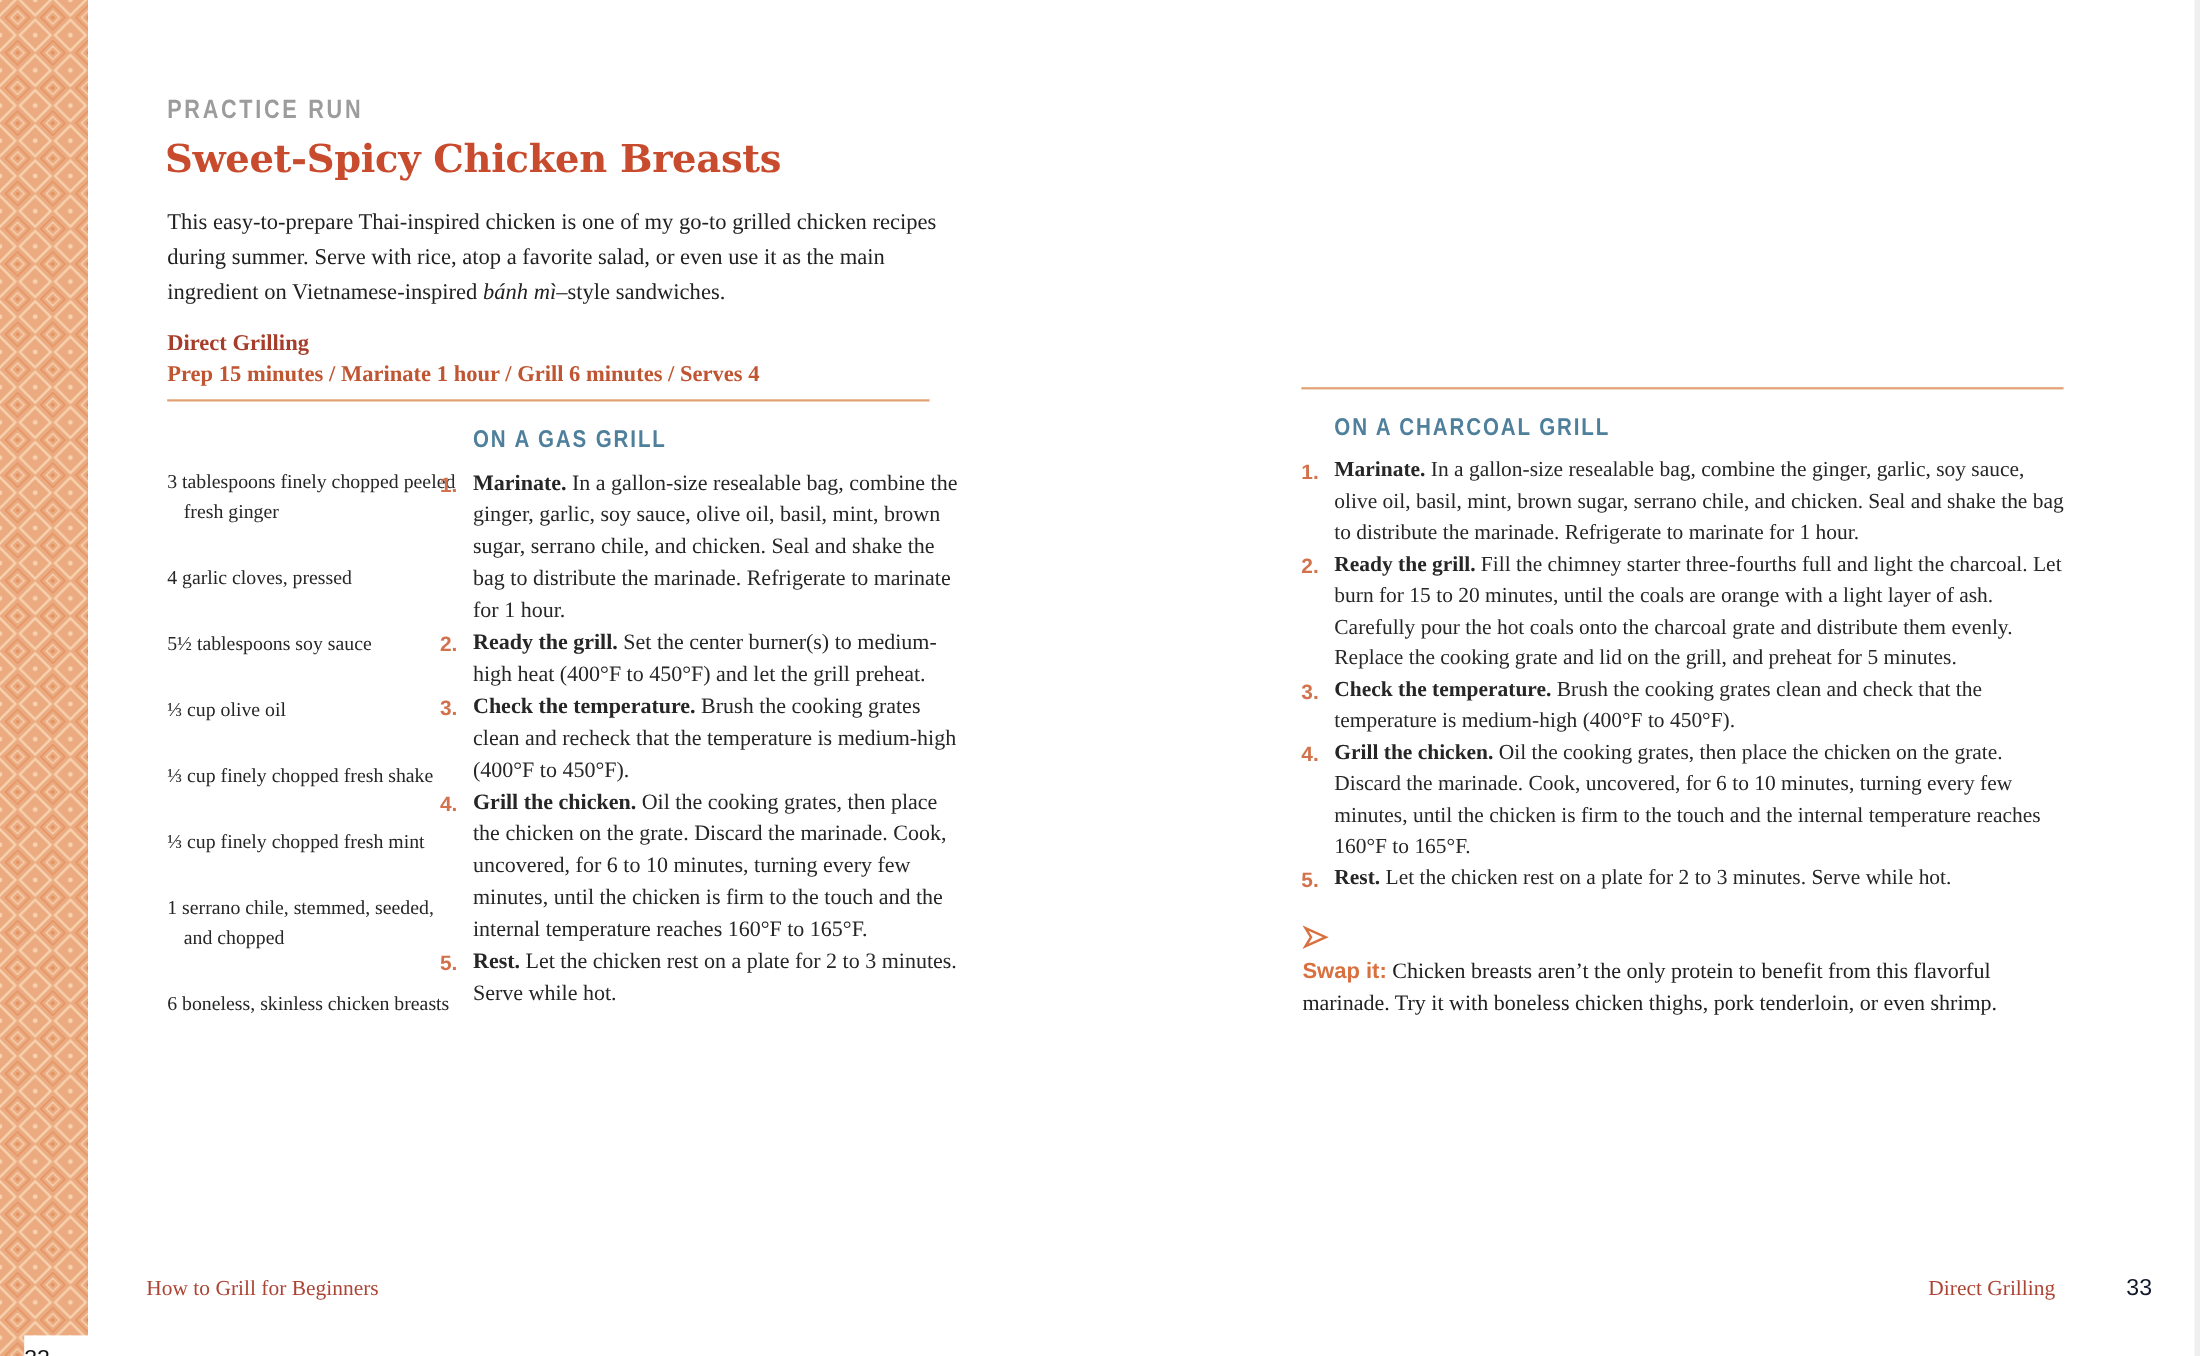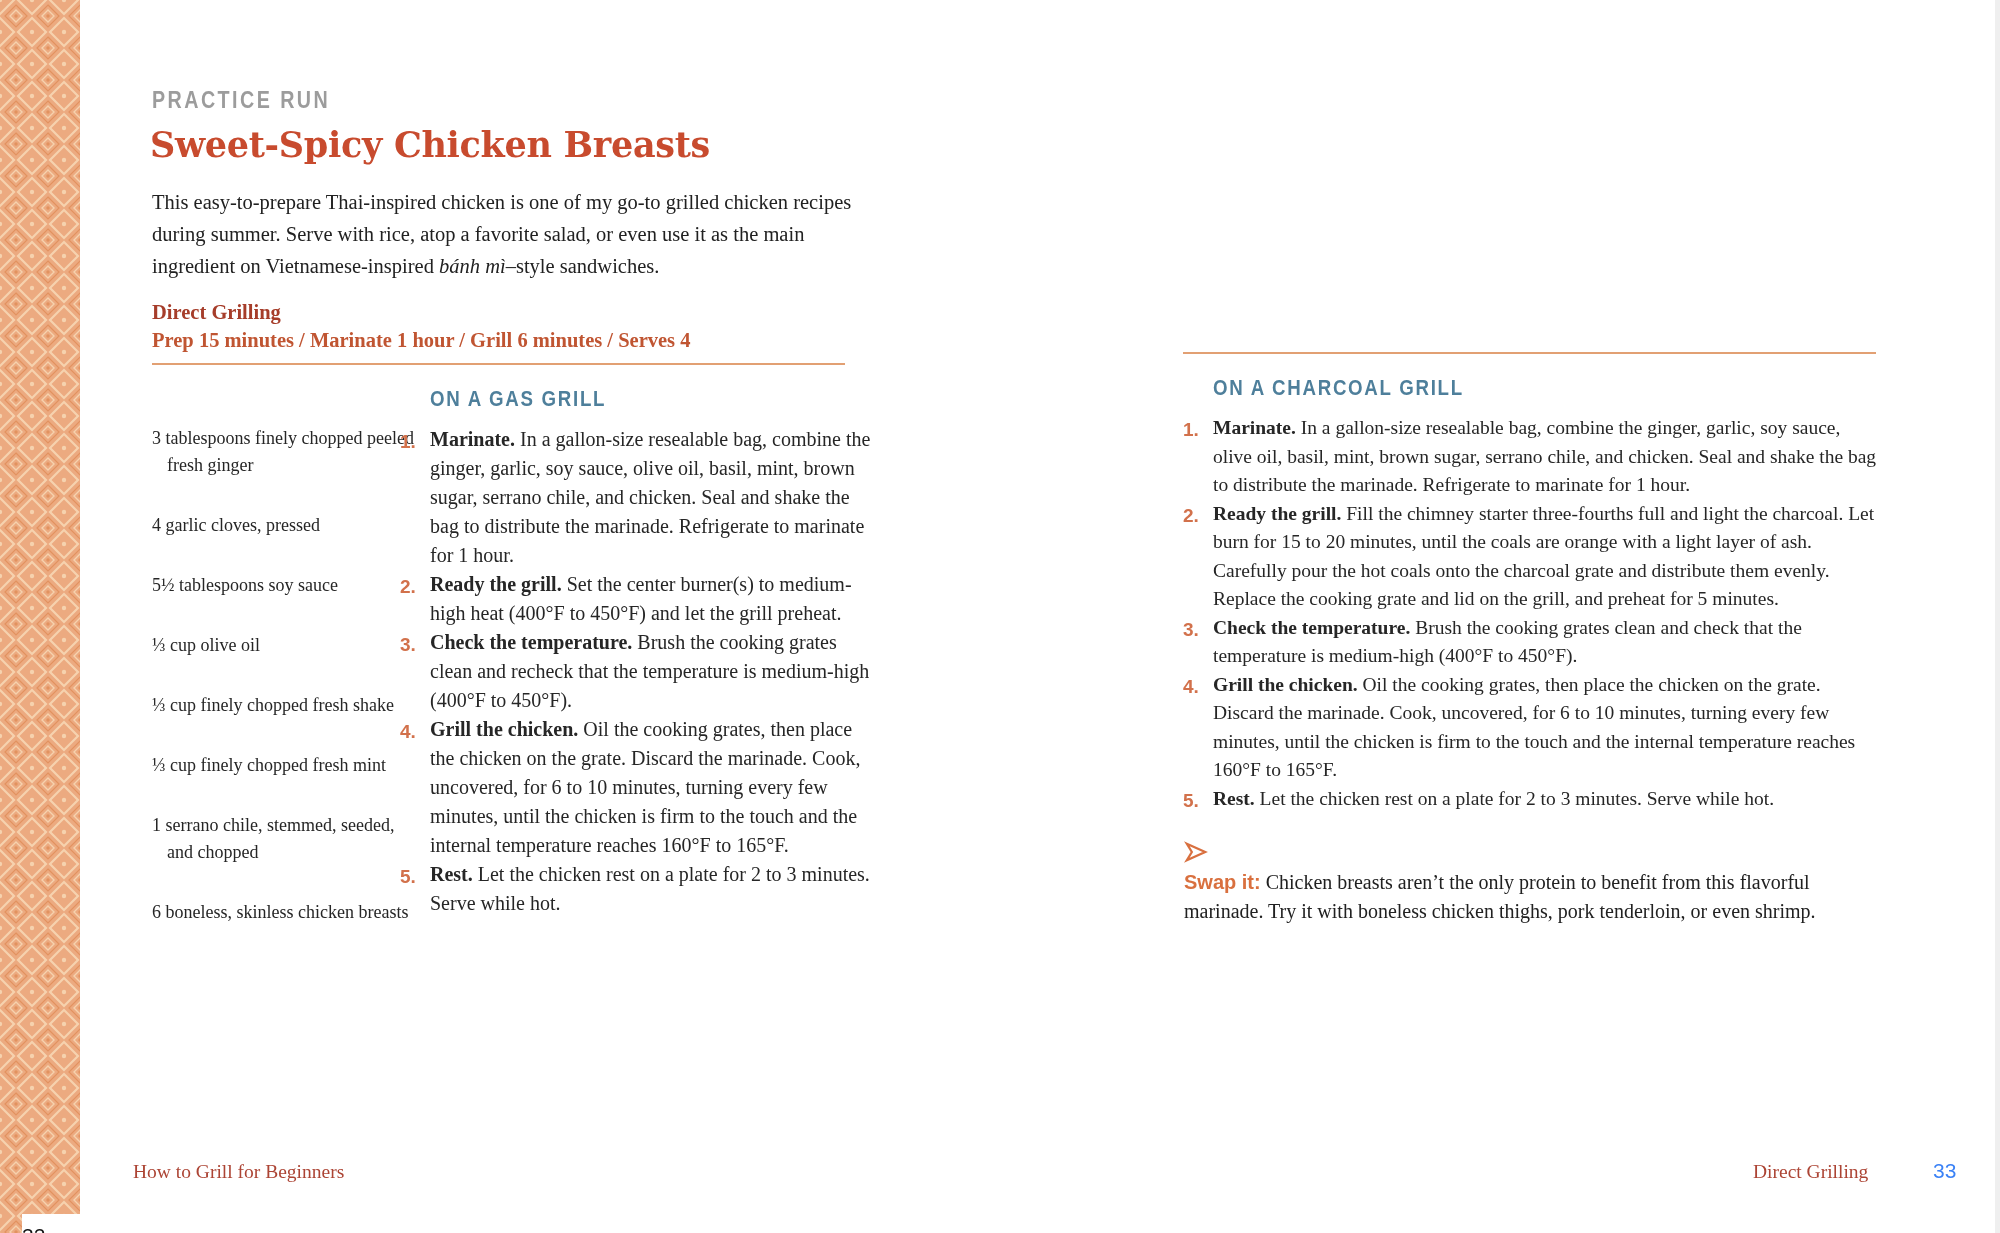--- a/index.html
+++ b/index.html
@@ -50,21 +50,21 @@
   
   .swap{position:absolute;left:1184px;top:836px;width:702px;display:flex;flex-direction:column;}
   .swap-icon{flex:none;width:31px;padding-top:4px;}
   .swap-body{flex:1;font-size:20px;line-height:29px;color:#212121;}
   .swap-label{font-family:"Liberation Sans",sans-serif;font-weight:bold;color:#d9703f;font-size:20px;}
 
   
   .footer-book{position:absolute;left:133px;top:1161px;font-size:19.5px;color:#ac4434;}
   .footer-chapter{position:absolute;left:1753px;top:1161px;font-size:19.5px;color:#ac4434;}
   .footer-right-num{position:absolute;left:1933px;top:1159px;font-family:"Liberation Sans",sans-serif;
-                    font-size:21px;color:#3b82f6;}
+                    font-size:21px;color:#0f172a;}
 </style>
 </head>
 <body>
 
 <div class="stage">
 
   <svg class="pattern-strip" width="80" height="1233" viewBox="0 0 80 1233" xmlns="http://www.w3.org/2000/svg">
     <defs>
       <pattern id="damask" width="32" height="32" patternUnits="userSpaceOnUse">
         <rect width="32" height="32" fill="#ecaa80"></rect>

